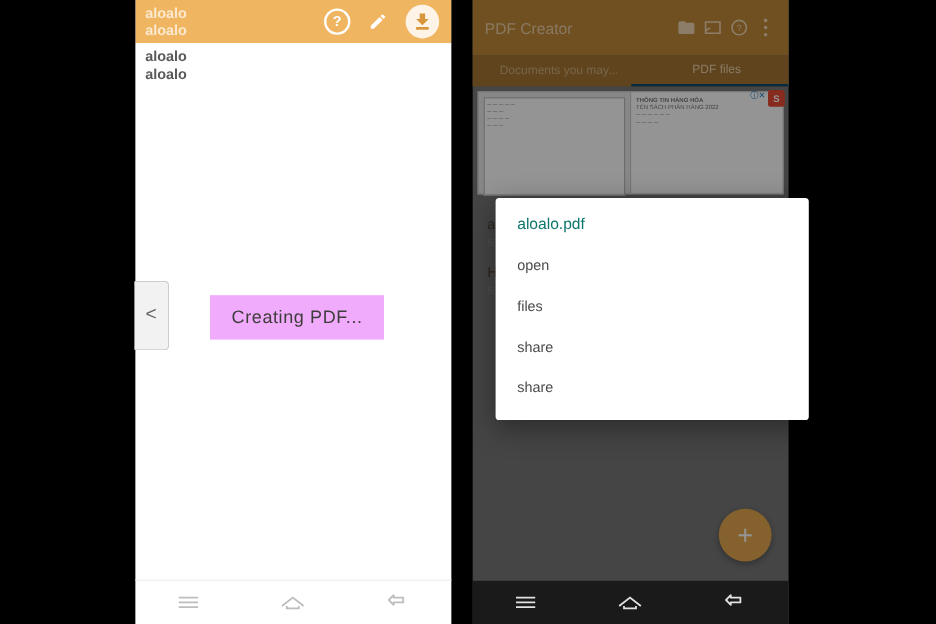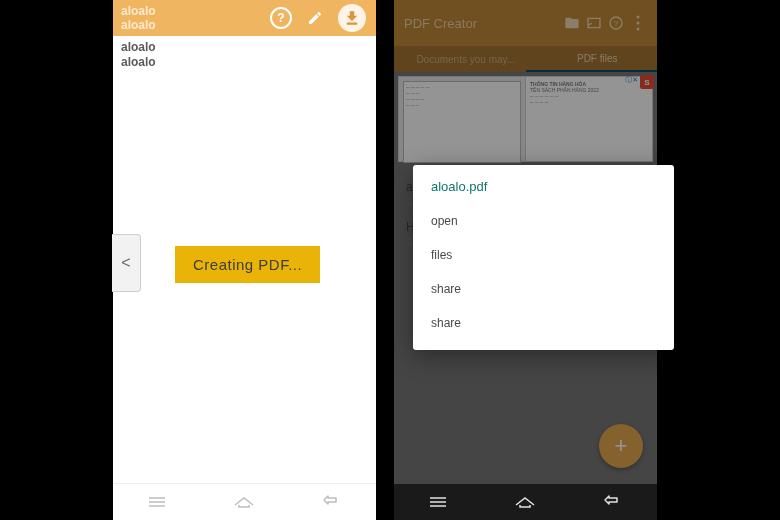--- a/index.html
+++ b/index.html
@@ -9,21 +9,21 @@
   .phone-left { position: absolute; left: 113px; top: 0; width: 263px; height: 520px; background: #fff; }
   .topbar-l { height: 36px; background: #f0b560; display: flex; align-items: center; }
   .tl-lines { flex: 1; display: flex; flex-direction: column; padding-left: 8px; line-height: 14px; font-size: 12px; color: rgba(255,255,255,0.7); font-weight: 600; }
   .tl-icons { display: flex; align-items: center; gap: 14px; padding-right: 10px; }
   .tl-help { width: 18px; height: 18px; border: 2px solid #fff; border-radius: 50%; color: #fff; font-size: 12px; font-weight: 700; display: flex; align-items: center; justify-content: center; }
   .tl-edit { width: 18px; height: 18px; color:#fff; display:flex; align-items:center; justify-content:center; }
   .tl-pdf { width: 28px; height: 28px; border-radius: 50%; background: rgba(255,255,255,0.85); display:flex; align-items:center; justify-content:center; color:#d8953a; font-size:9px; font-weight:700; }
   .body-l { position: relative; height: calc(520px - 36px - 36px); background: #fff; }
   .lines-below { padding: 4px 8px 0 8px; line-height: 15px; font-size: 12px; color: #5a5a5a; font-weight: 600; }
   .back-tab { position: absolute; left: -1px; top: 198px; width: 28px; height: 56px; background: #f2f2f2; border: 1px solid #ccc; border-left: none; display:flex; align-items:center; justify-content:center; font-size:16px; color:#666; border-radius: 0 4px 4px 0; }
-  .creating { position: absolute; left: 62px; top: 210px; background: #eab308; color:#3f3d3b; padding: 10px 18px; font-size: 15px; letter-spacing: 0.5px; font-family: 'Comic Sans MS', cursive, sans-serif; }
+  .creating { position: absolute; left: 62px; top: 210px; background: #f0abfc; color:#3f3d3b; padding: 10px 18px; font-size: 15px; letter-spacing: 0.5px; font-family: 'Comic Sans MS', cursive, sans-serif; }
   .navbar { position: absolute; left:0; bottom:0; width:100%; height:36px; background:#fff; border-top:1px solid #eee; display:flex; justify-content:space-around; align-items:center; color:#bdbdbd; }
   .nav-ico { width:48px; height:22px; display:flex; align-items:center; justify-content:center; }
 
   
   .phone-right { position: absolute; left: 394px; top: 0; width: 263px; height: 520px; background:#777; }
   .dim { position:absolute; inset:0; background:rgba(0,0,0,0.42); z-index:5; }
   .topbar-r { position:relative; height:46px; background:#c18a38; display:flex; align-items:center; padding:0 10px; gap:4px; color:#efd8b3; font-size:13px; font-family:'Comic Sans MS', cursive, sans-serif; }
   .tr-title { flex:0 0 auto; opacity:0.9; }
   .tr-sp { flex:1; }
   .tr-ico { width:18px; height:18px; display:flex; align-items:center; justify-content:center; }

